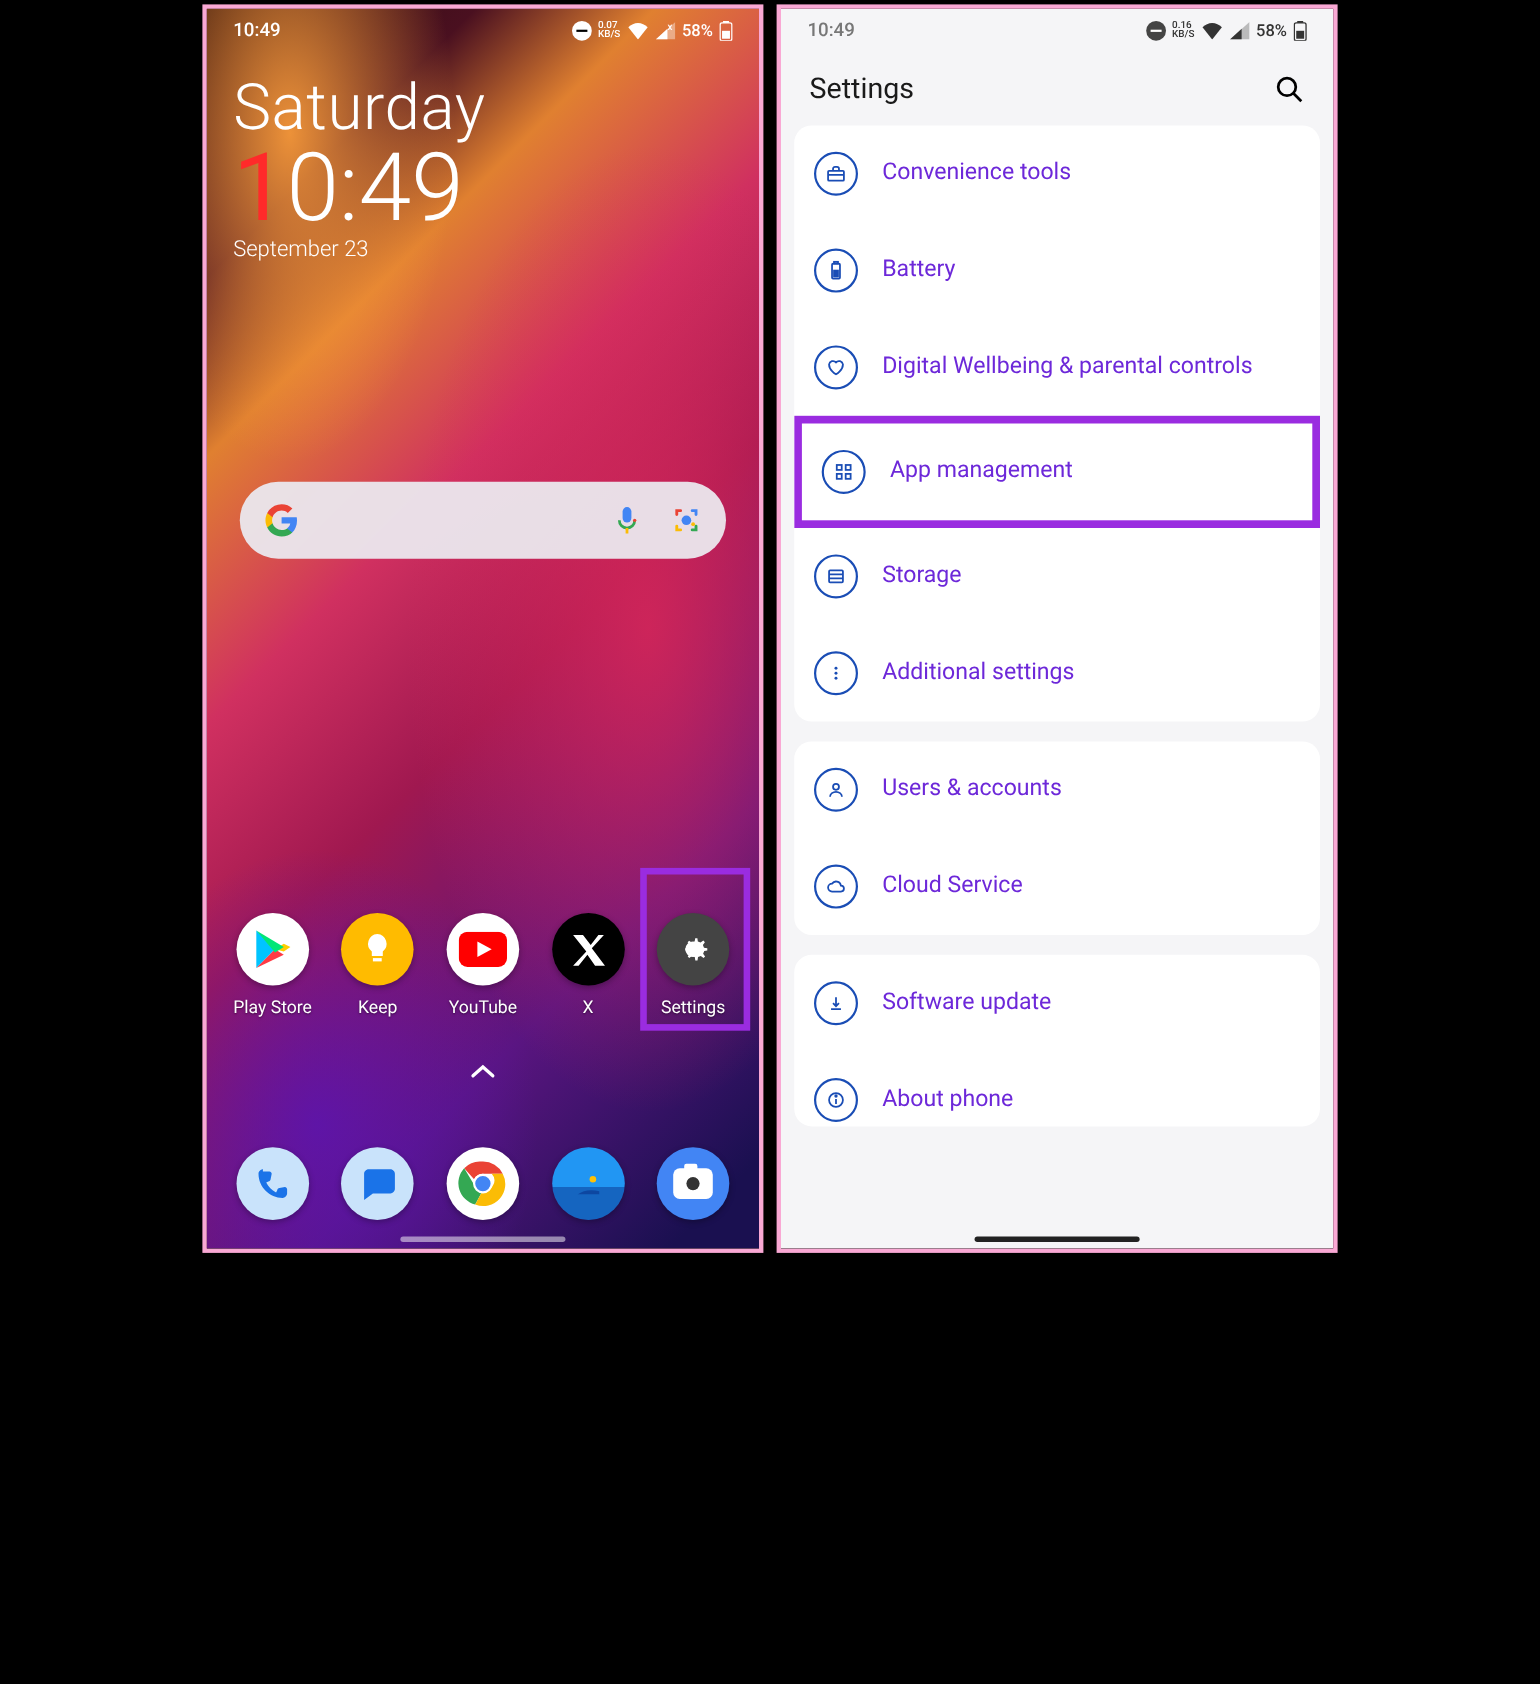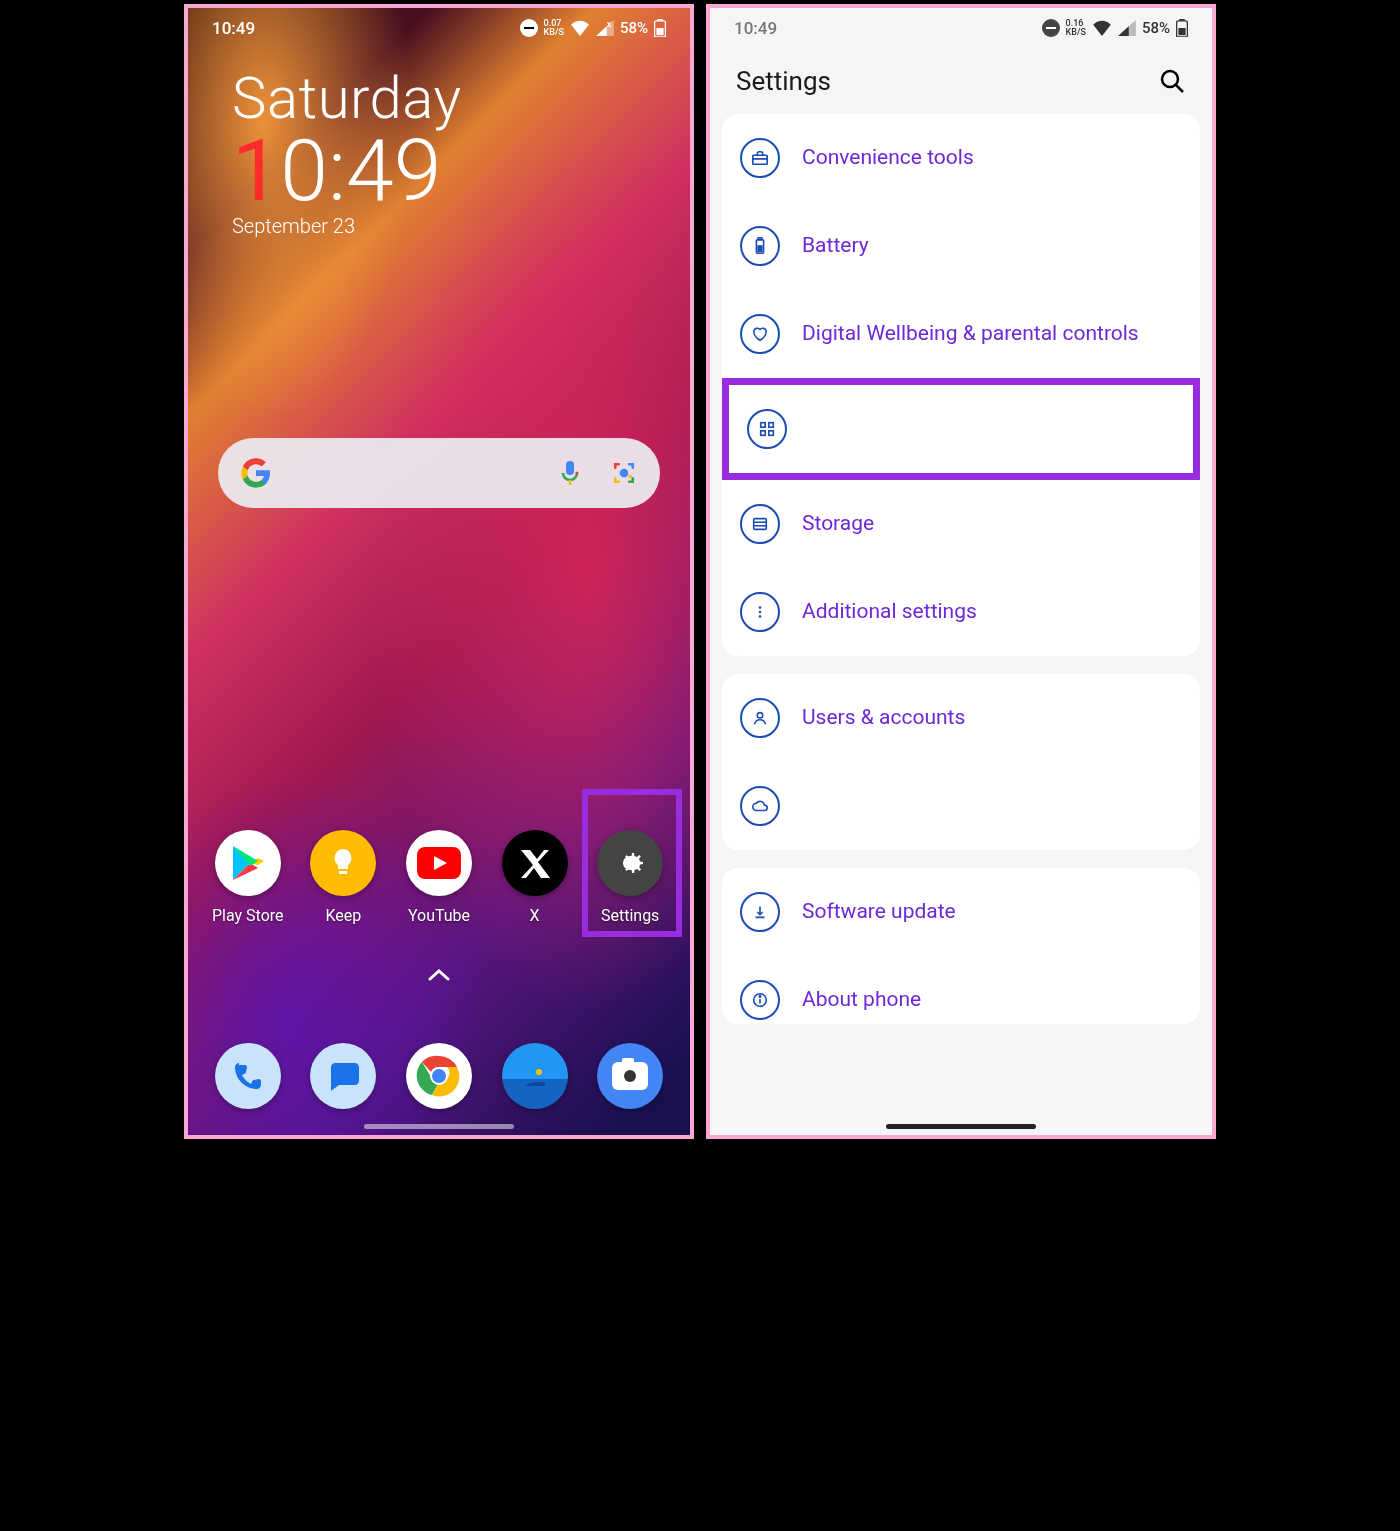--- a/index.html
+++ b/index.html
@@ -52,21 +52,21 @@
   }
   .status-right { display: flex; align-items: center; gap: 6px; font-size: 15px; margin-left: 16px; }
   .status-dark { color: #333; }
   .status-dark .status-right svg { fill: #333; }
   .kbs { font-size: 9px; line-height: 1; text-align: left; }
   .dnd-circle { width: 18px; height: 18px; border-radius: 50%; background: #fff; display: flex; align-items: center; justify-content: center; }
   .dnd-circle::after { content: ""; width: 10px; height: 2px; background: #000; }
   .home .dnd-circle { background: #fff; }
   .settings-screen .dnd-circle { background: #444; }
   .settings-screen .dnd-circle::after { background: #fff; }
-  .clock-block { position: relative; padding: 20px 44px; z-index: 2; }
+  .clock-block { position: relative; padding: 20px 24px; z-index: 2; }
   .day { font-size: 58px; font-weight: 300; letter-spacing: 0.5px; }
   .bigtime { font-size: 86px; font-weight: 300; line-height: 1; margin-top: -4px; }
   .bigtime .h1 { color: #ff2a2a; font-weight: 400; }
   .date { font-size: 20px; font-weight: 300; margin-top: 0; }
   .search-pill {
     position: relative;
     margin: 180px 30px 0;
     background: rgba(235,232,238,0.95);
     border-radius: 40px;
     height: 70px;
@@ -406,20 +406,21 @@
         </div>
         <div class="settings-item hl-settings">
           <div class="settings-icon">
               <svg viewBox="0 0 20 20" fill="none" stroke="#1a4db5" stroke-width="1.8">
                 <rect x="3" y="3" width="5" height="5"></rect>
                 <rect x="12" y="3" width="5" height="5"></rect>
                 <rect x="3" y="12" width="5" height="5"></rect>
                 <rect x="12" y="12" width="5" height="5"></rect>
               </svg>
             </div>
+          <span class="settings-label">App management</span>
         </div>
         <div class="settings-item">
           <div class="settings-icon">
               <svg viewBox="0 0 20 20" fill="none" stroke="#1a4db5" stroke-width="1.8">
                 <rect x="3" y="4" width="14" height="12" rx="1"></rect>
                 <line x1="3" y1="8" x2="17" y2="8"></line>
                 <line x1="3" y1="12" x2="17" y2="12"></line>
               </svg>
             </div>
           <span class="settings-label">Storage</span>
@@ -445,20 +446,21 @@
               </svg>
             </div>
           <span class="settings-label">Users &amp; accounts</span>
         </div>
         <div class="settings-item">
           <div class="settings-icon">
               <svg viewBox="0 0 20 20" fill="none" stroke="#1a4db5" stroke-width="1.8">
                 <path d="M6 15a4 4 0 010-8 5 5 0 019 2 3 3 0 010 6H6z"></path>
               </svg>
             </div>
+          <span class="settings-label">Cloud Service</span>
         </div>
       </div>
 
       <div class="settings-group">
         <div class="settings-item">
           <div class="settings-icon">
               <svg viewBox="0 0 20 20" fill="none" stroke="#1a4db5" stroke-width="1.8">
                 <path d="M10 4v9m-3-3l3 3 3-3M5 16h10"></path>
               </svg>
             </div>

